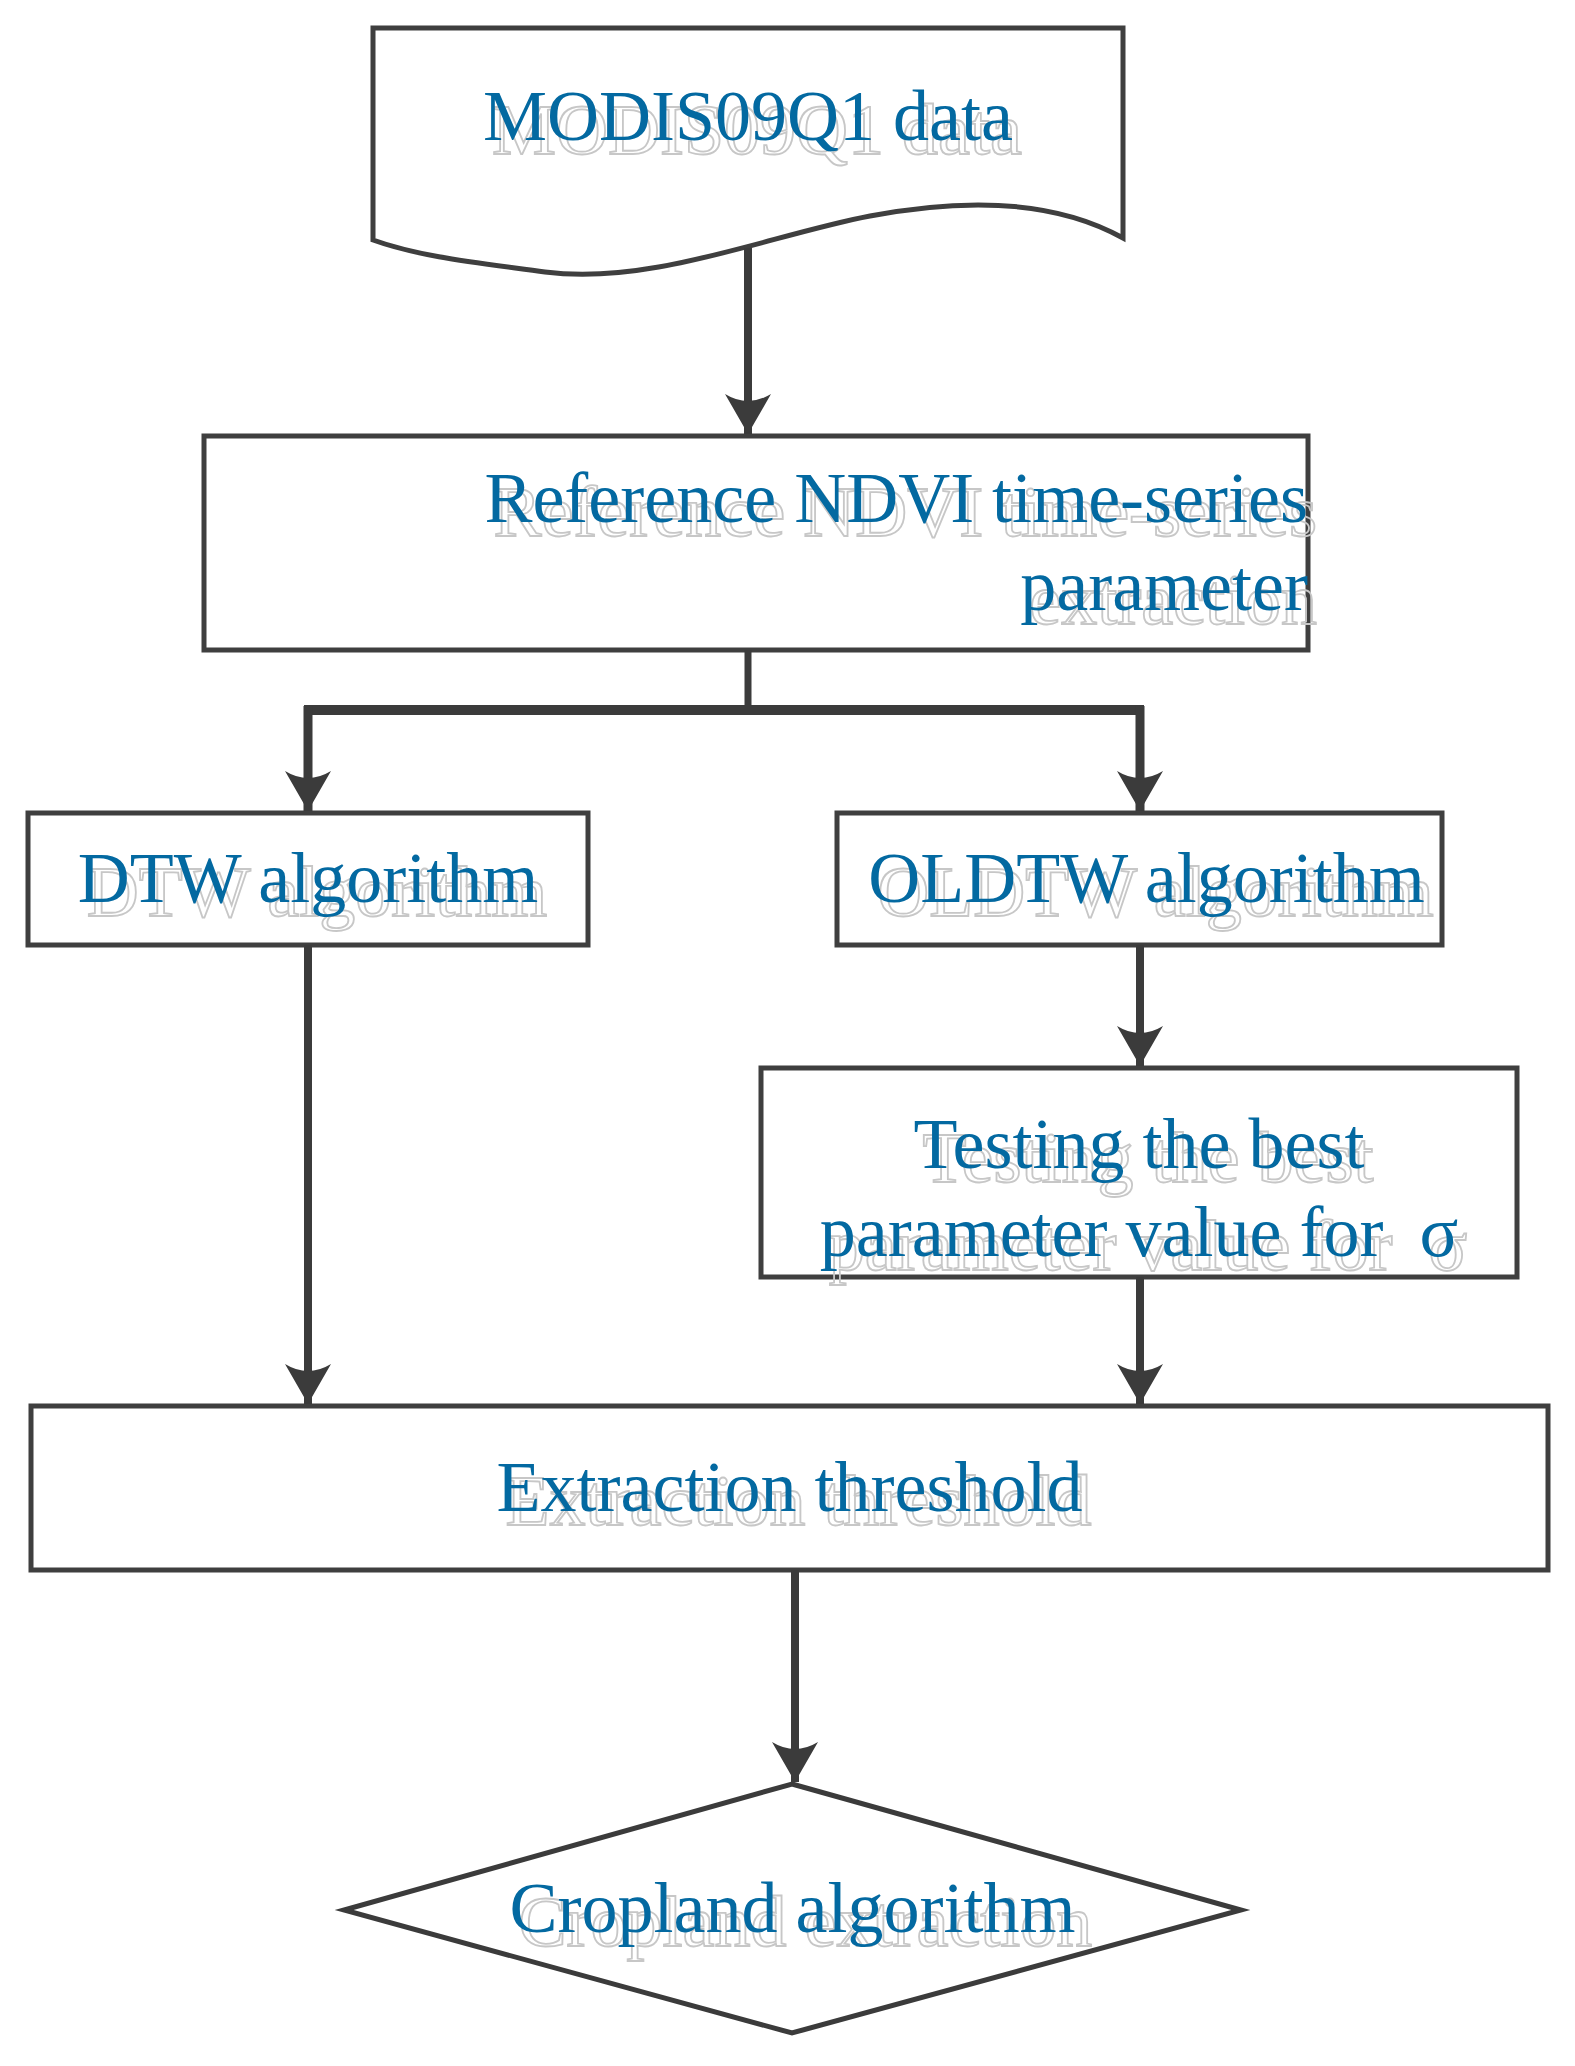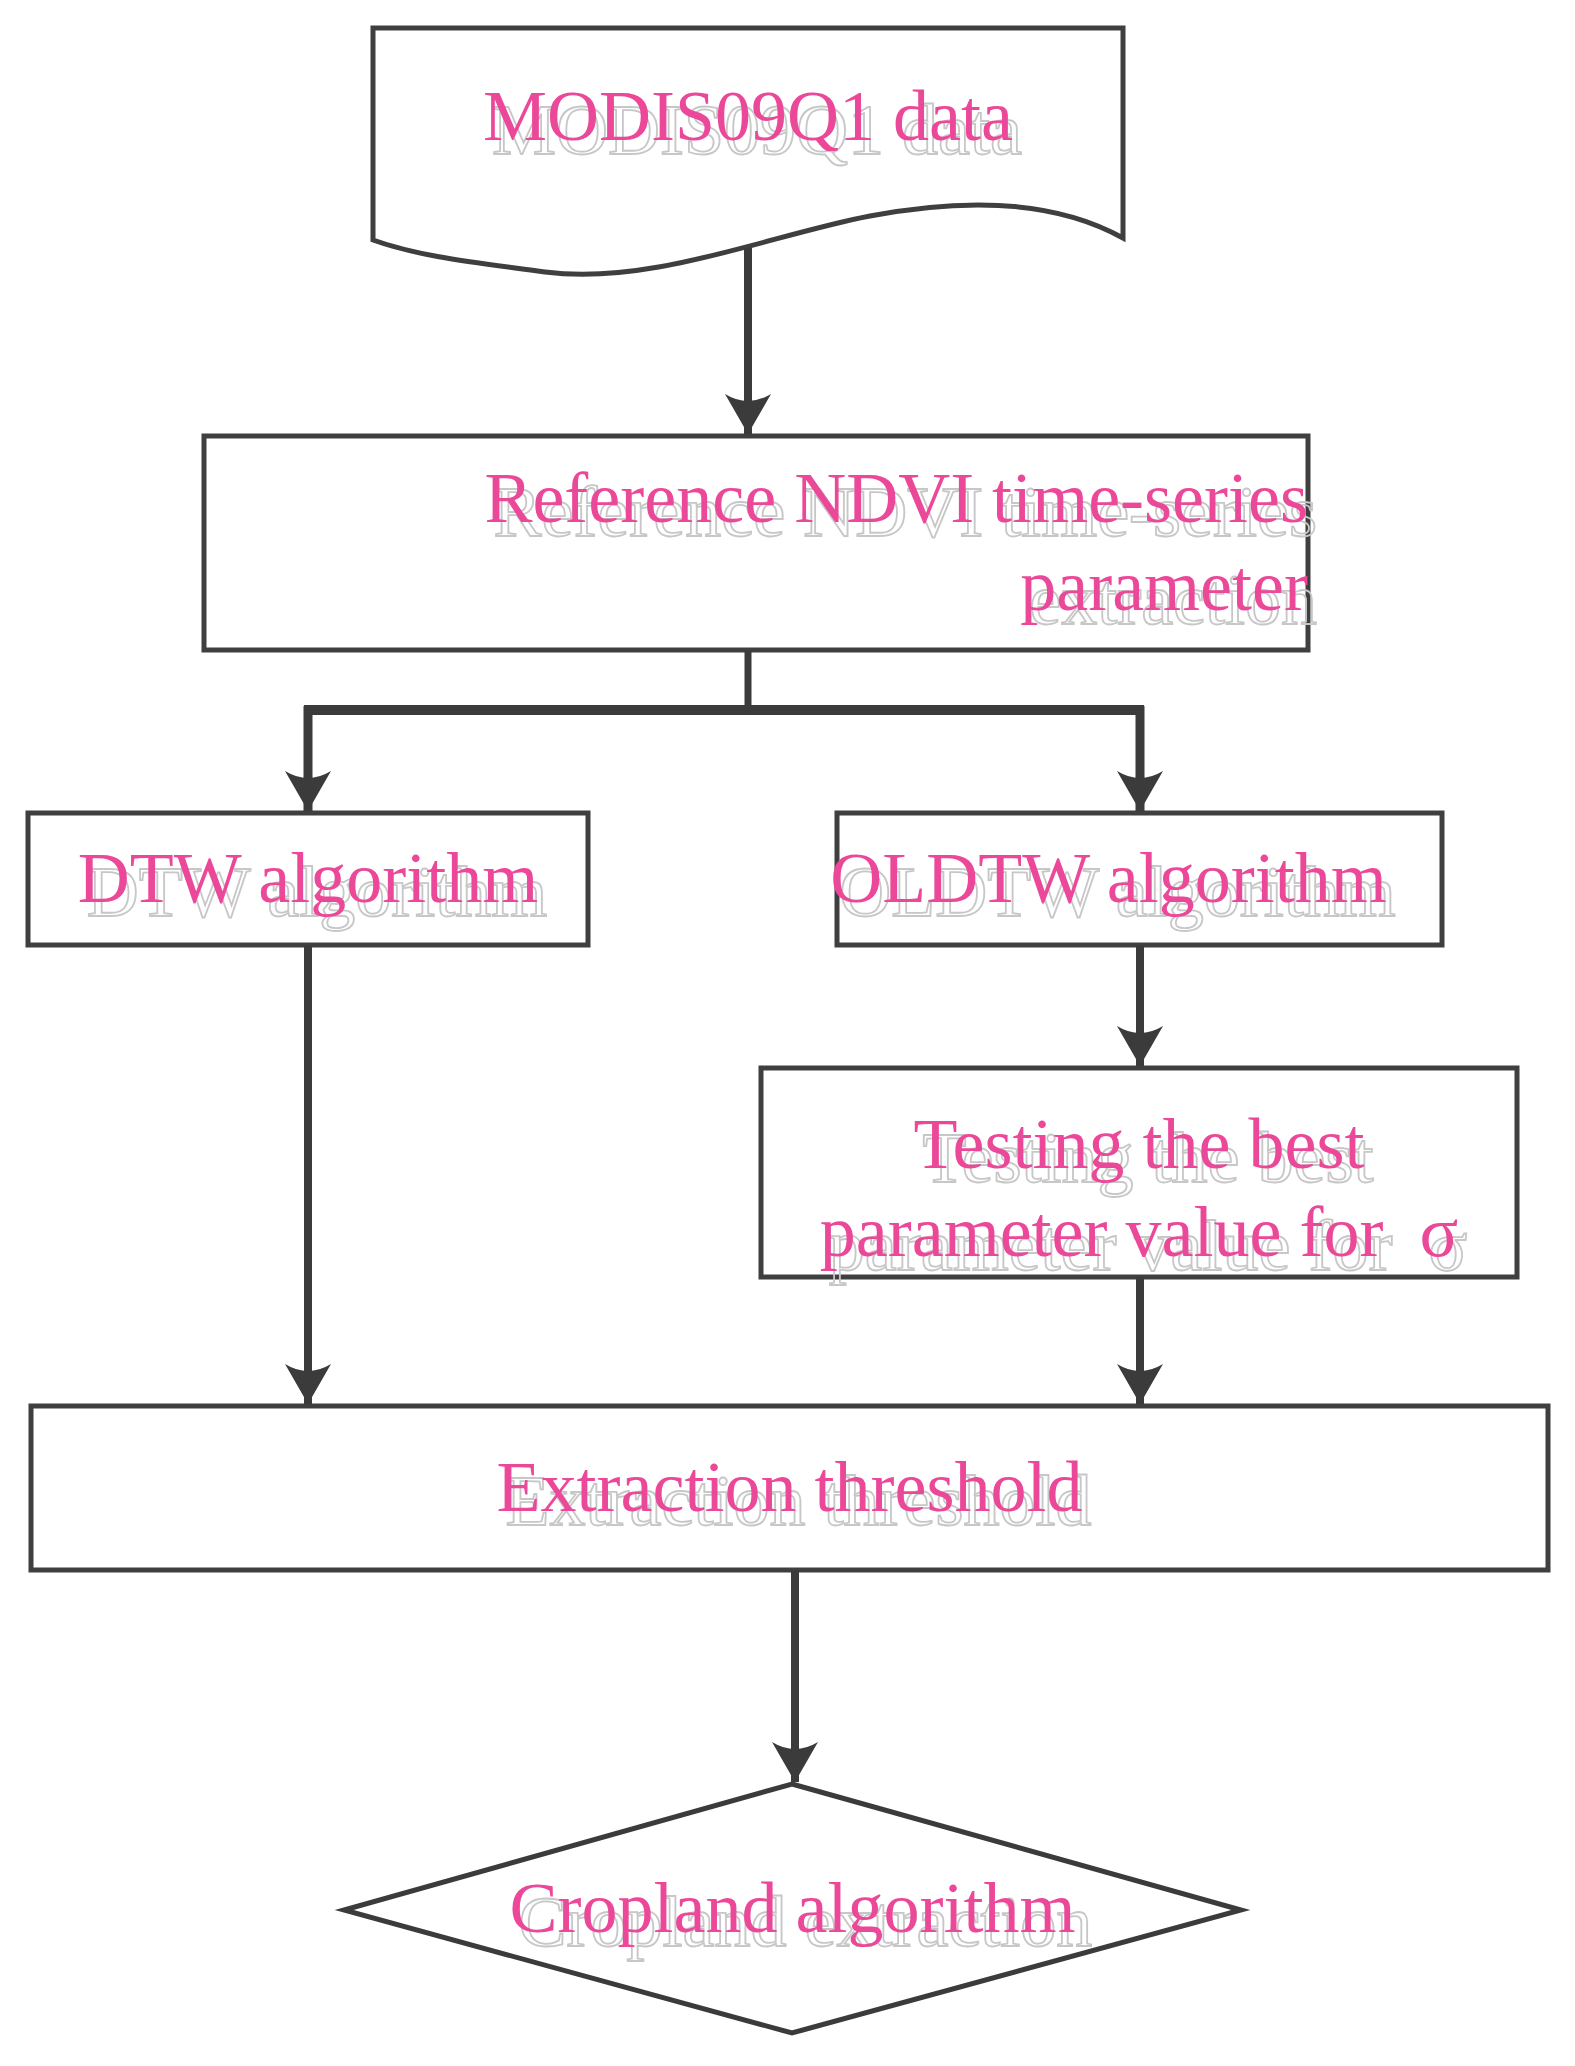--- a/index.html
+++ b/index.html
@@ -12,21 +12,21 @@
     overflow:hidden;
   }
   #shapes{position:absolute;left:0;top:0;width:1575px;height:2066px;}
   .label{
     position:absolute;
     display:flex;
     flex-direction:column;
     justify-content:center;
     align-items:center;
     text-align:center;
-    color:#ec4899;
+    color:#0369a1;
     font-size:72px;
     line-height:1.22;
   }
   .line{
     position:relative;
     z-index:0;
     white-space:pre;
   }
   
   .line::before{
@@ -85,21 +85,21 @@
 
   <div class="label" style="left:204px; top:436px; width:1104px; height:214px;align-items:flex-end;">
     <div class="line" data-text="Reference NDVI time-series">Reference NDVI time-series</div>
     <div class="line" data-text="extraction">parameter</div>
   </div>
 
   <div class="label" style="left:28px; top:813px; width:560px; height:132px;">
     <div class="line" data-text="DTW algorithm">DTW algorithm</div>
   </div>
 
-  <div class="label" style="left:806px; top:813px; width:605px; height:132px;">
+  <div class="label" style="left:844px; top:813px; width:605px; height:132px;">
     <div class="line" data-text="OLDTW algorithm">OLDTW algorithm</div>
   </div>
 
   <div class="label" style="left:761px; top:1068px; width:756px; height:209px;justify-content:flex-end;">
     <div class="line" data-text="Testing the best">Testing the best</div>
     <div class="line" data-text="parameter value for  σ">parameter value for  σ</div>
   </div>
 
   <div class="label" style="left:31px; top:1406px; width:1517px; height:164px;">
     <div class="line" data-text="Extraction threshold">Extraction threshold</div>

